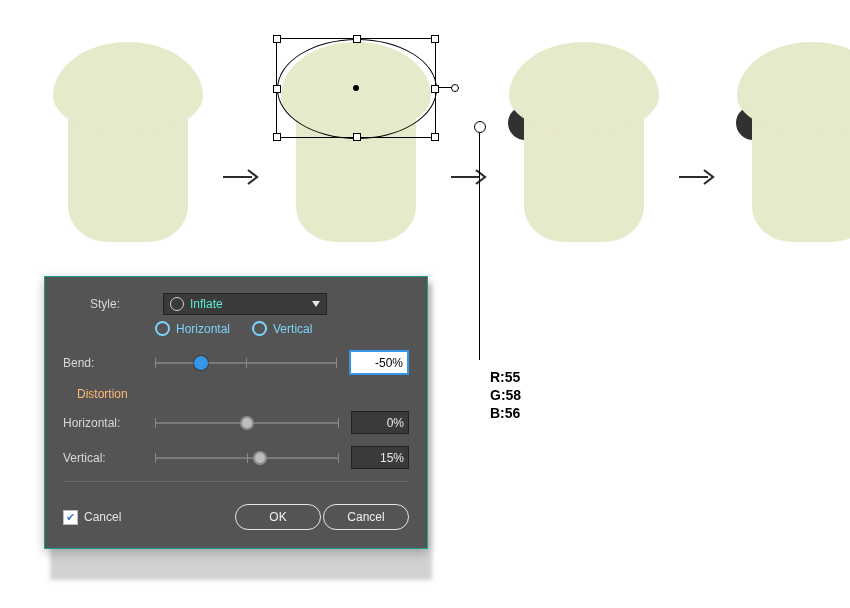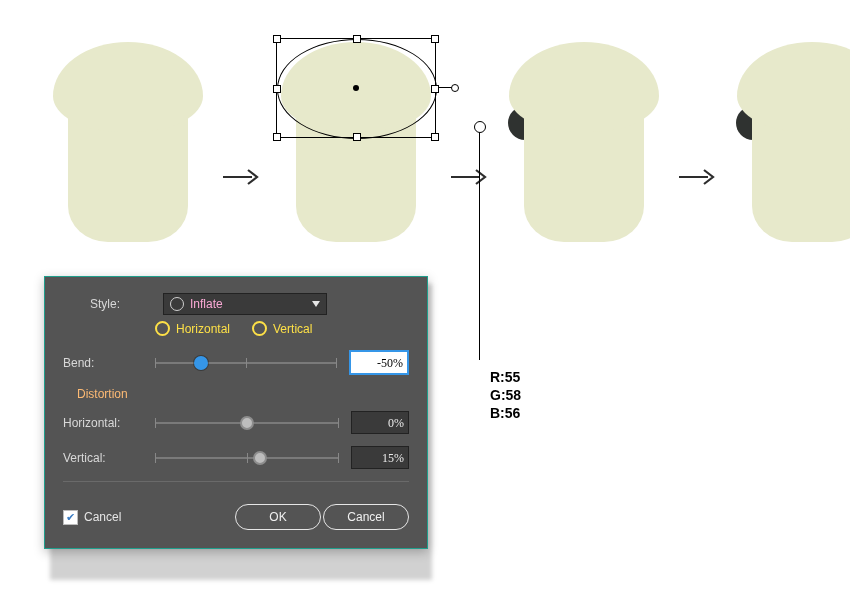--- a/index.html
+++ b/index.html
@@ -27,35 +27,35 @@
   .leader{position:absolute;left:479px;top:126px;width:1px;height:234px;background:#000}
   .leader::before{content:"";position:absolute;left:-5px;top:-5px;width:10px;height:10px;border:1px solid #000;background:#fff;border-radius:50%}
   .rgb{position:absolute;left:490px;top:368px;font-weight:700;font-size:14px;line-height:18px;color:#000}
   
   .shadow{position:absolute;left:50px;top:284px;width:382px;height:296px;background:rgba(0,0,0,.18);filter:blur(2px)}
   .dlg{position:absolute;left:44px;top:276px;width:382px;border:1px solid #1f9e8c;background:#fff;box-shadow:0 3px 10px rgba(0,0,0,.25)}
   .dlg .titlebar{height:28px;display:flex;align-items:center;padding:0 10px;color:#333;font-size:12px}
   .dlg .body-area{background:#545454;color:#d8d8d8;padding:16px 18px 18px}
   .row{display:flex;align-items:center;margin-bottom:10px}
   .row .lbl{width:84px;text-align:center;margin-right:16px;color:#d8d8d8}
-  .select{position:relative;width:150px;height:20px;background:#3a3a3a;border:1px solid #222;display:flex;align-items:center;color:#f9a8d4;padding:0 6px;cursor:pointer}
+  .select{position:relative;width:150px;height:20px;background:#3a3a3a;border:1px solid #222;display:flex;align-items:center;color:#5eead4;padding:0 6px;cursor:pointer}
   .select .ico{width:12px;height:12px;margin-right:6px;border:1.5px solid #cfcfcf;border-radius:50%}
   .select .caret{position:absolute;right:6px;top:7px;width:0;height:0;border-left:4px solid transparent;border-right:4px solid transparent;border-top:6px solid #e6e6e6}
-  .radio-row{display:flex;gap:22px;margin-left:92px;margin-top:-4px;margin-bottom:14px;color:#fde047}
+  .radio-row{display:flex;gap:22px;margin-left:92px;margin-top:-4px;margin-bottom:14px;color:#7dd3fc}
   .radio{display:flex;align-items:center;gap:6px}
   .radio .circ{width:11px;height:11px;border:2px solid currentColor;border-radius:50%}
   .slider-row{display:flex;align-items:center;margin-bottom:12px}
   .slider-row .lbl{width:84px;margin-right:8px;color:#d8d8d8}
   .track{position:relative;flex:1;height:2px;background:#7a7a7a;margin-right:12px}
   .track .tick{position:absolute;top:-4px;width:1px;height:10px;background:#888}
   .track .tick.l{left:0}.track .tick.m{left:50%}.track .tick.r{right:0}
   .thumb{position:absolute;top:-6px;width:14px;height:14px;border-radius:50%;transform:translateX(-50%)}
   .thumb.blue{background:#3596e8;box-shadow:0 0 0 1px rgba(0,0,0,.3)}
   .thumb.gray{background:#bdbdbd;border:2px solid #8d8d8d;box-sizing:border-box}
-  .valbox{width:52px;height:20px;background:#3a3a3a;border:1px solid #222;color:#eaeaea;text-align:right;padding:1px 4px 0 0;font-family:Liberation Serif, serif;font-size:12px}
+  .valbox{width:52px;height:20px;background:#3a3a3a;border:1px solid #222;color:#eaeaea;text-align:right;padding:1px 4px 0 0;font-family:Liberation Sans, sans-serif;font-size:12px}
   .valbox.focus{border:2px solid #3596e8;background:#fff;color:#000}
   .section-label{margin:6px 0 10px 14px;color:#fdba74}
   .divider{height:1px;background:#6a6a6a;margin:4px 0 10px}
   .footer{display:flex;align-items:center;justify-content:space-between;margin-top:22px}
   .chk{display:flex;align-items:center;gap:6px;color:#e6e6e6}
   .chk .box{width:13px;height:13px;border:1px solid #bcbcbc;background:#fff;color:#3a7cc3;display:flex;align-items:center;justify-content:center;font-size:11px;line-height:11px}
   .btns{display:flex;gap:2px}
   .pill{width:84px;height:24px;border:1.5px solid #e6e6e6;border-radius:14px;background:transparent;color:#f0f0f0;display:flex;align-items:center;justify-content:center;cursor:pointer}
 </style>
 </head>

